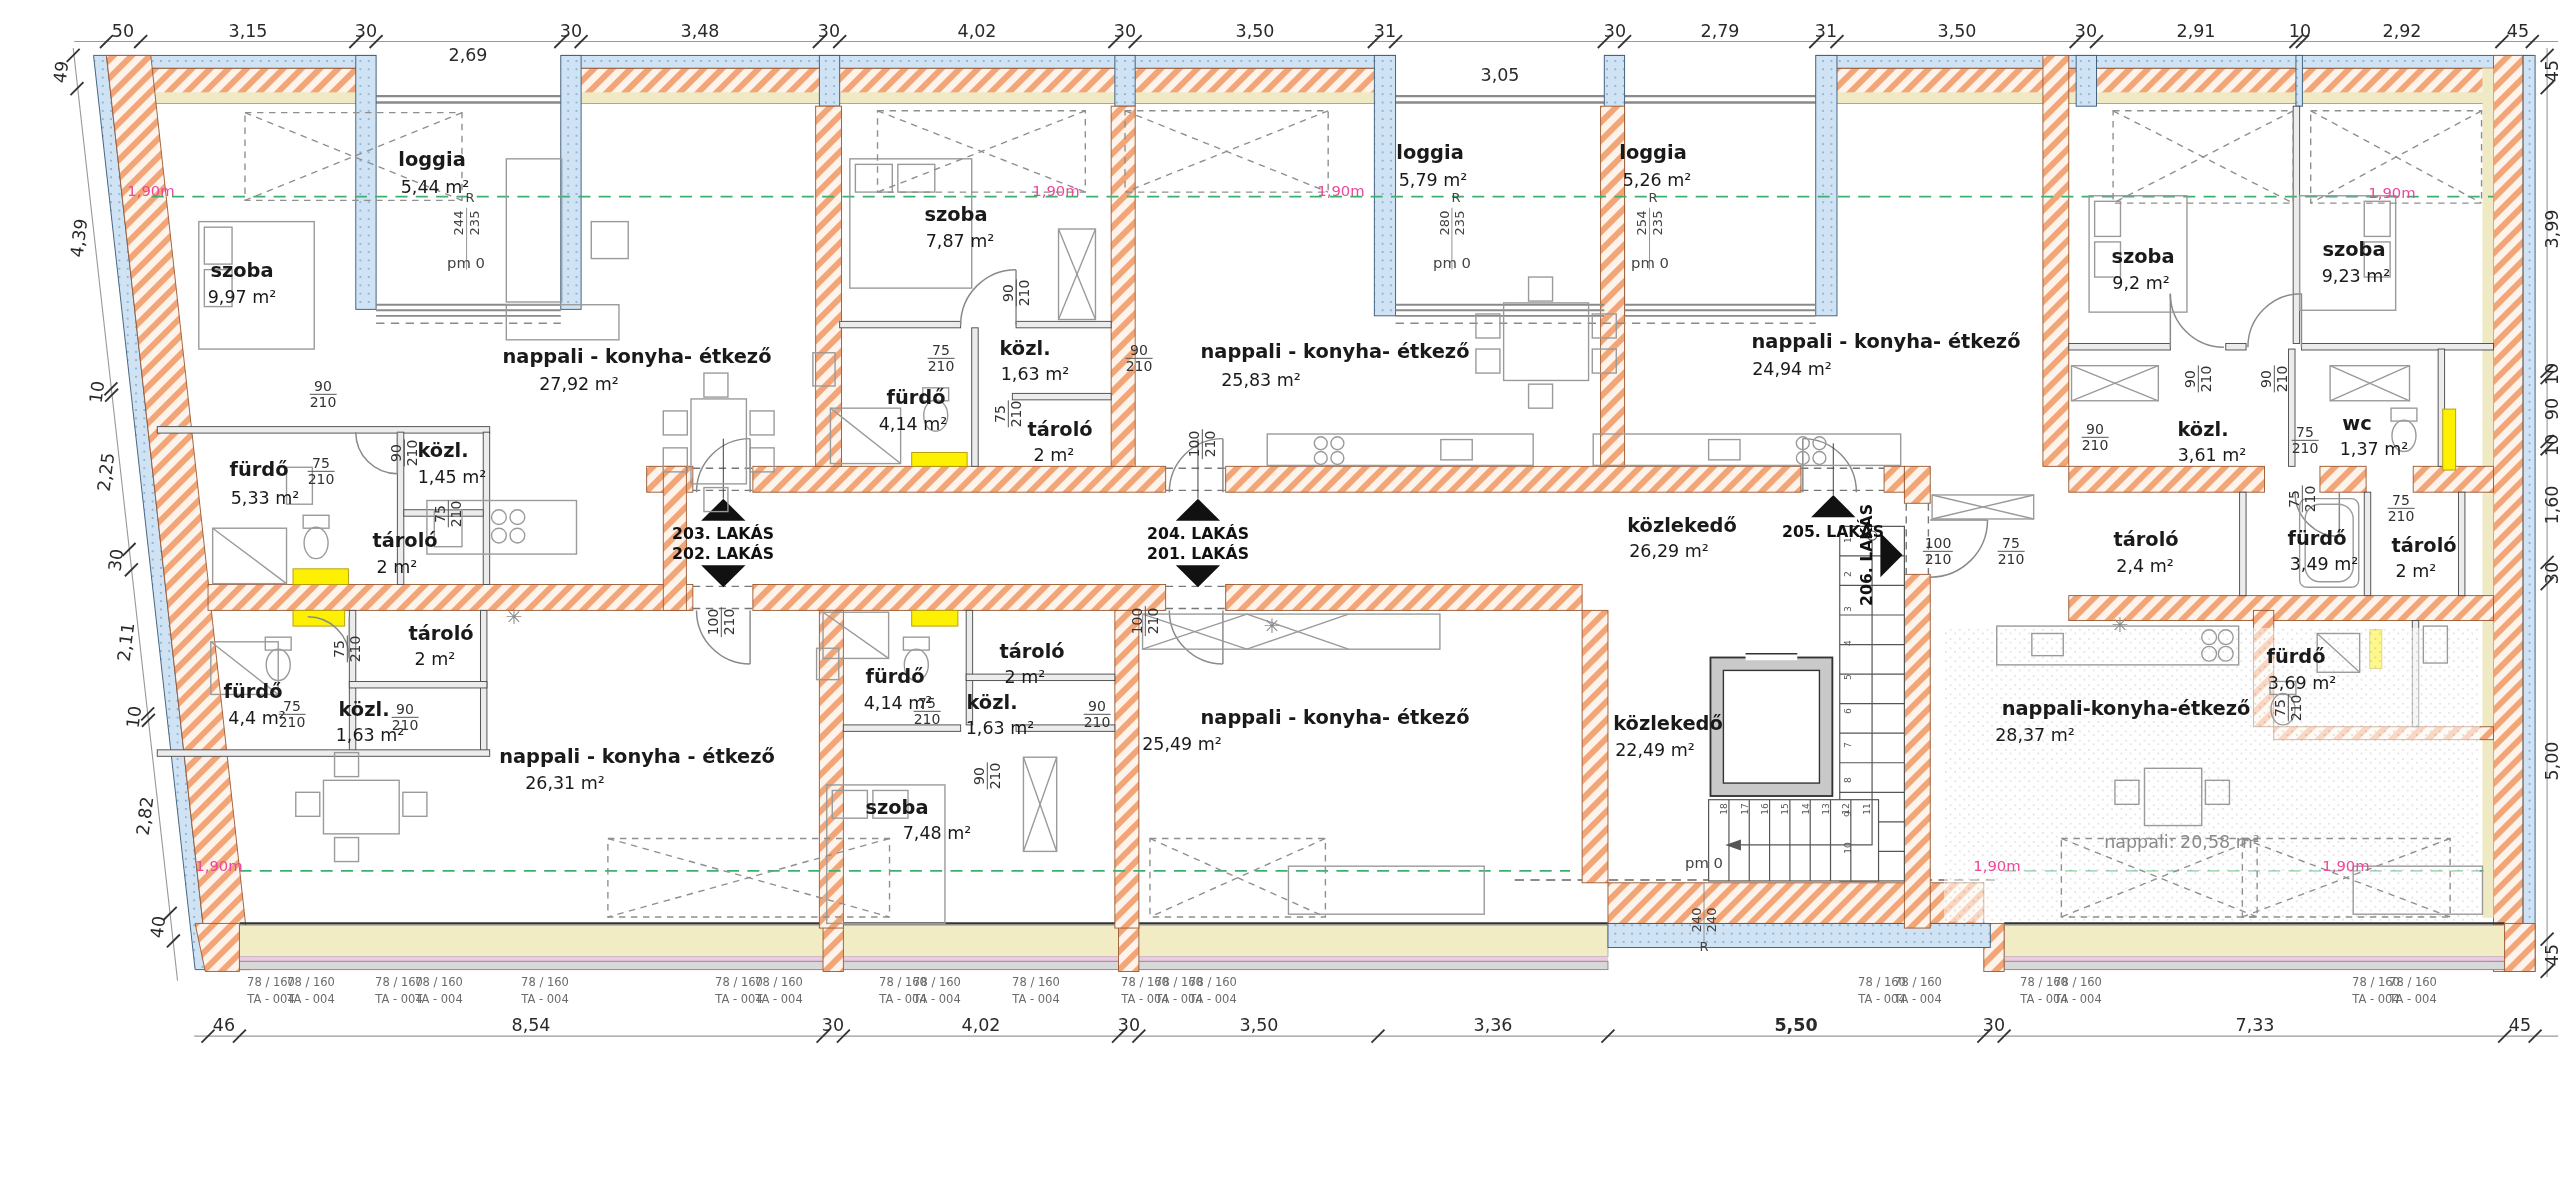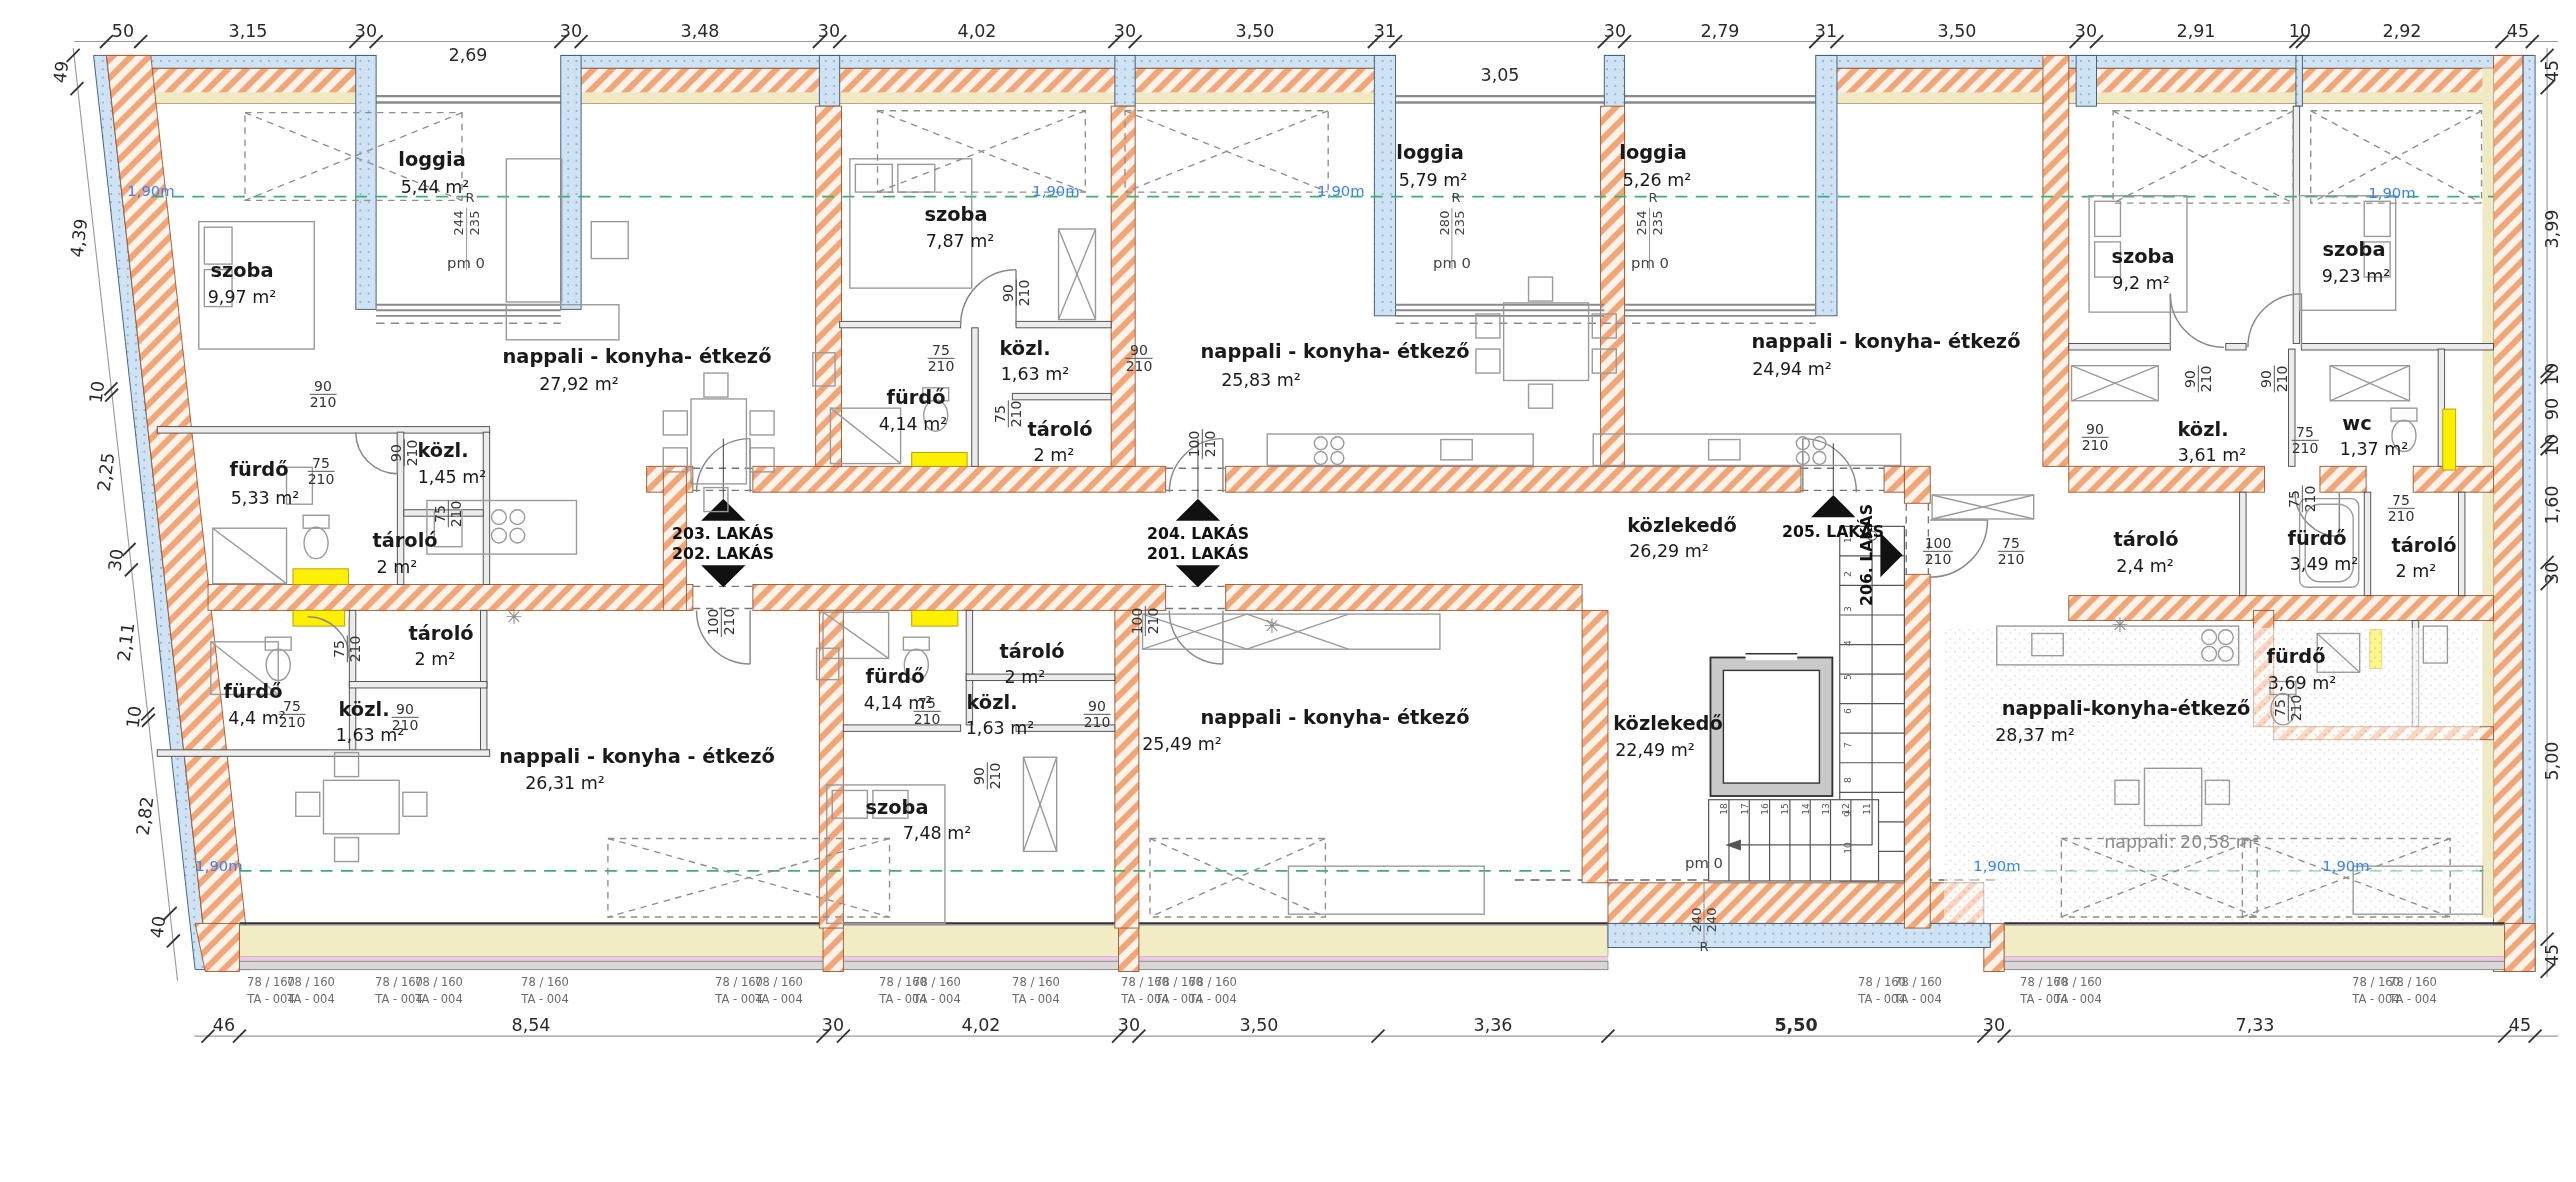--- a/index.html
+++ b/index.html
@@ -7,21 +7,21 @@
         font-family:"DejaVu Sans",sans-serif;}
   #gfx{position:absolute;left:0;top:0;}
   #labels{position:absolute;left:0;top:0;width:2576px;height:1182px;}
   .lbl{position:absolute;white-space:nowrap;color:#1a1a1a;}
   .rname{font-weight:bold;font-size:19.4px;}
   .rarea{font-size:17.5px;text-align:center;}
   .gray{color:#8a8a8a;}
   .dim{font-size:17.5px;color:#2a2a2a;}
   .door{font-size:14px;color:#333;text-align:center;line-height:1.05;}
   .door .dw{border-bottom:0.9px solid #555;padding:0 1.8px;}
-  .green{font-size:14.8px;color:#3b82f6;}
+  .green{font-size:14.8px;color:#ec4899;}
   .marker{font-weight:bold;font-size:15.7px;color:#111;}
   .win{font-size:11.5px;color:#6b6b6b;text-align:center;line-height:1.25;}
   .pm{font-size:14.8px;color:#444;}
   .rnum{font-size:13px;color:#444;}
   .stair{font-size:9.2px;color:#555;}
   .star{font-size:20.3px;color:#8a8a8a;}
 </style>
 </head>
 <body>
 

